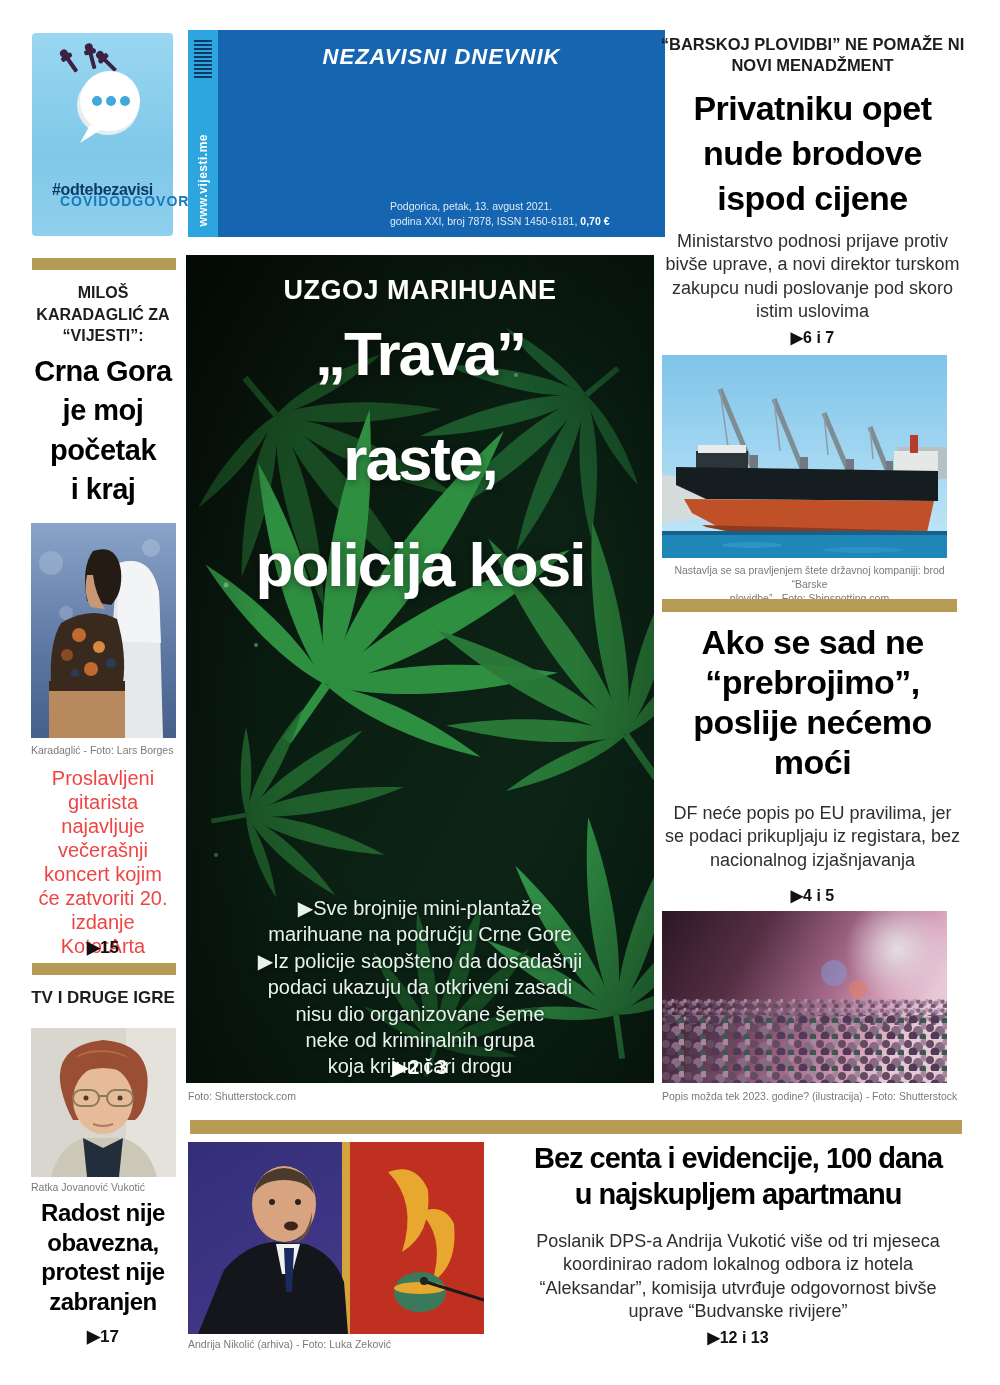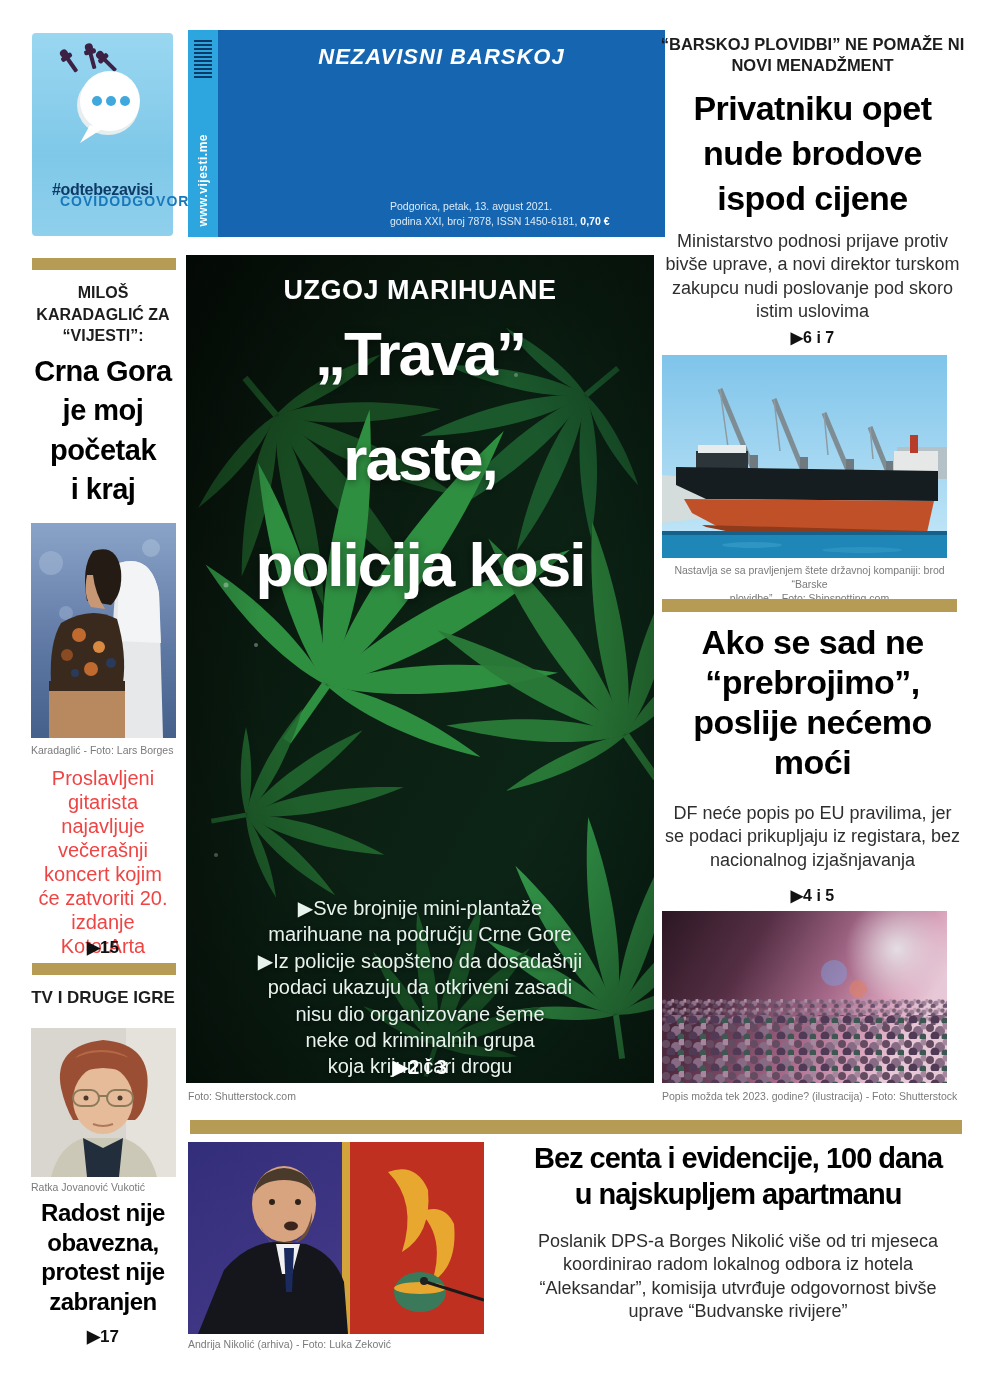--- a/index.html
+++ b/index.html
@@ -77,21 +77,21 @@
     <div class="abs ctr promo-site">COVIDODGOVOR.me</div>
   </div>
 
   <div class="abs masthead">
     <div class="abs strip">
       <div class="abs strip-emblem"></div>
       <div class="abs strip-url">
           <span>www.vijesti.me</span>
         </div>
     </div>
-    <div class="abs ctr tagline">NEZAVISNI BARSKOJ</div>
+    <div class="abs ctr tagline">NEZAVISNI DNEVNIK</div>
     <div class="abs dateline">
       <span>Podgorica, petak, 13. avgust 2021.</span><br>
       <span>godina XXI, broj 7878, ISSN 1450-6181,</span>
       <b>0,70 €</b>
     </div>
   </div>
 
   <div class="goldbar" style="left:32px;top:258px;width:144px;height:12px"></div>
   <div class="abs ctr pre kicker" style="left:30px;top:282px;width:146px;font-size:16px;line-height:1.35">MILOŠ
 KARADAGLIĆ ZA
@@ -353,18 +353,19 @@
       <path d="M10 192 L36 128 Q58 102 86 100 L118 102 Q146 112 156 140 L160 192 Z" fill="#14161c"></path>
       <polygon points="88,102 112,102 104,132 94,132" fill="#f2f2f2"></polygon>
       <polygon points="96,106 106,106 104,150 98,150" fill="#1a2a5e"></polygon>
       <line x1="296" y1="158" x2="238" y2="140" stroke="#1a1a1a" stroke-width="3"></line>
       <circle cx="236" cy="139" r="4" fill="#222"></circle>
     </svg>
   </div>
   <div class="abs caption" style="left:188px;top:1337px;width:300px">Andrija Nikolić (arhiva) - Foto: Luka Zeković</div>
   <div class="abs ctr pre headline" style="left:492px;top:1140px;width:492px;font-size:29px;line-height:1.25;letter-spacing:-1px">Bez centa i evidencije, 100 dana
 u najskupljem apartmanu</div>
-  <div class="abs ctr pre subhead" style="left:492px;top:1230px;width:492px;font-size:18px;line-height:1.3">Poslanik DPS-a Borges Nikolić više od tri mjeseca
+  <div class="abs ctr pre subhead" style="left:492px;top:1230px;width:492px;font-size:18px;line-height:1.3">Poslanik DPS-a Andrija Vukotić više od tri mjeseca
 koordinirao radom lokalnog odbora iz hotela
 “Aleksandar”, komisija utvrđuje odgovornost bivše
 uprave “Budvanske rivijere”</div>
+  <div class="abs ctr pageref" style="left:492px;top:1328px;width:492px">▶12 i 13</div>
 
 </div>
 
 </body></html>

